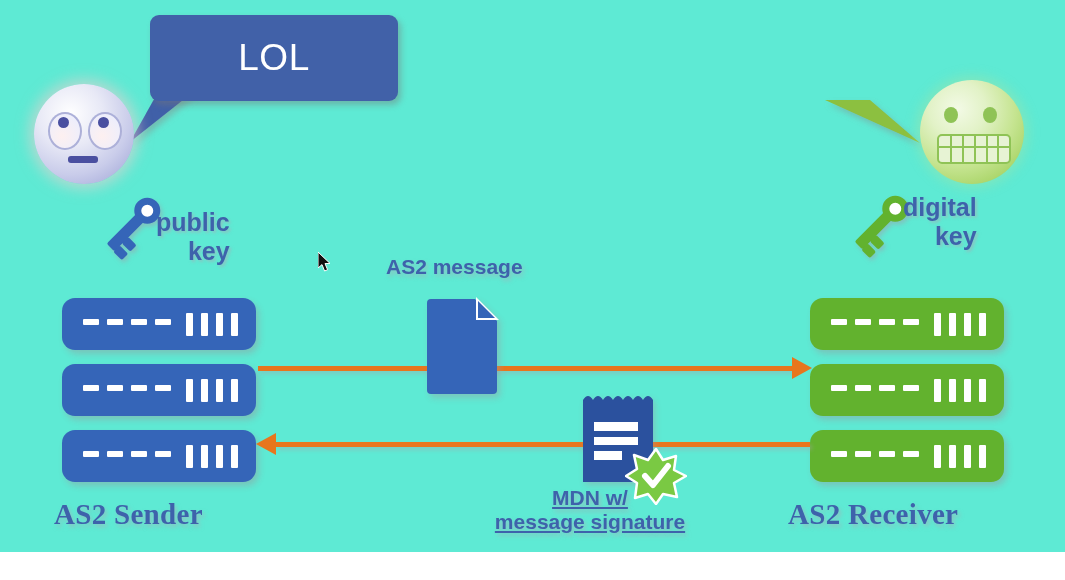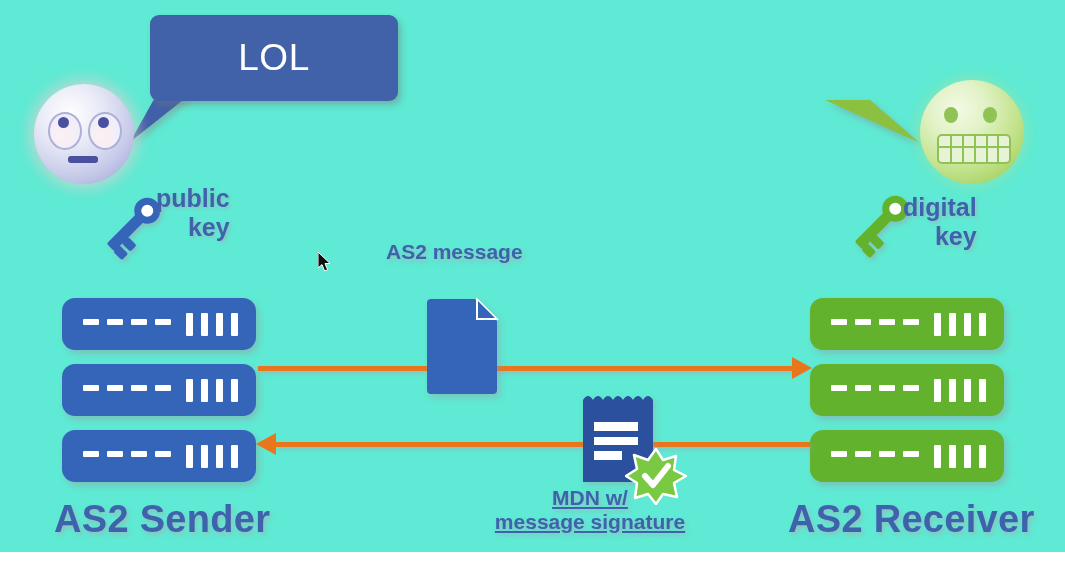--- a/index.html
+++ b/index.html
@@ -160,21 +160,21 @@
   .receipt-icon { position: absolute; filter: drop-shadow(2px 3px 3px rgba(155,155,160,0.45)); }
 
   
   .caption {
     position: absolute;
     color: #3e62ab;
     font-weight: 700;
     text-shadow: 2px 3px 4px rgba(170,170,180,0.6);
     white-space: nowrap;
   }
-  .caption-big { font-size: 38px; letter-spacing: 0.3px; }
+  .caption-big { font-size: 29px; letter-spacing: 0.3px; font-family: Liberation Serif, serif; }
   .caption-mid { font-size: 21px; }
   .caption-center {
     text-align: center;
     white-space: normal;
     line-height: 1.12;
   }
 
   
   .cursor { position: absolute; }
 </style>
@@ -226,21 +226,21 @@
     <svg width="62" height="75" viewBox="0 0 62 75">
       <g transform="rotate(45 31 37)">
         <circle cx="31" cy="14" r="13" fill="#3565b8"></circle>
         <circle cx="31" cy="14" r="6" fill="#ffffff"></circle>
         <rect x="25.5" y="24" width="11" height="42" rx="2" fill="#3565b8"></rect>
         <rect x="36" y="46" width="12" height="9" rx="2" fill="#3565b8"></rect>
         <rect x="36" y="58" width="12" height="9" rx="2" fill="#3565b8"></rect>
       </g>
     </svg>
   </div>
-  <div class="key-label" style="left:156px; top:184px;">
+  <div class="key-label" style="left:156px; top:208px;">
     <div>public</div>
     <div style="text-align:right;">key</div>
   </div>
 
   <div class="key-wrap" style="left:848px; top:188px; width:62px; height:75px;">
     <svg width="62" height="75" viewBox="0 0 62 75">
       <g transform="rotate(45 31 37)">
         <circle cx="31" cy="14" r="13" fill="#62b22e"></circle>
         <circle cx="31" cy="14" r="6" fill="#ffffff"></circle>
         <rect x="25.5" y="24" width="11" height="42" rx="2" fill="#62b22e"></rect>
@@ -317,21 +317,21 @@
     <div class="bar" style="left:169px; top:15px; height:23px;"></div>
   </div>
   <div class="caption caption-big" style="left:788px; top:498px;">AS2 Receiver</div>
 
   <div class="arrow-line" style="left:258px; top:366px; width:538px;"></div>
   <div class="arrow-head arrow-head-right" style="left:792px; top:357px;"></div>
 
   <div class="arrow-line" style="left:276px; top:442px; width:534px;"></div>
   <div class="arrow-head arrow-head-left" style="left:256px; top:433px;"></div>
 
-  <div class="caption caption-mid" style="left:386px; top:240px;">AS2 message</div>
+  <div class="caption caption-mid" style="left:386px; top:255px;">AS2 message</div>
   <div class="doc-icon" style="left:427px; top:295px; width:74px; height:99px;">
     <svg width="74" height="99" viewBox="0 0 74 99">
       <path d="M4,4 h44 l22,22 v69 a4,4 0 0 1 -4,4 h-62 a4,4 0 0 1 -4,-4 v-87 a4,4 0 0 1 4,-4 z" fill="#3565b8"></path>
       <path d="M49,2 L72,25 L49,25 Z" fill="#ffffff"></path>
       <path d="M51,6 L68,23 L51,23 Z" fill="#3565b8"></path>
     </svg>
   </div>
 
   <div class="receipt-icon" style="left:583px; top:392px; width:72px; height:90px;">
     <svg width="72" height="90" viewBox="0 0 72 90">

